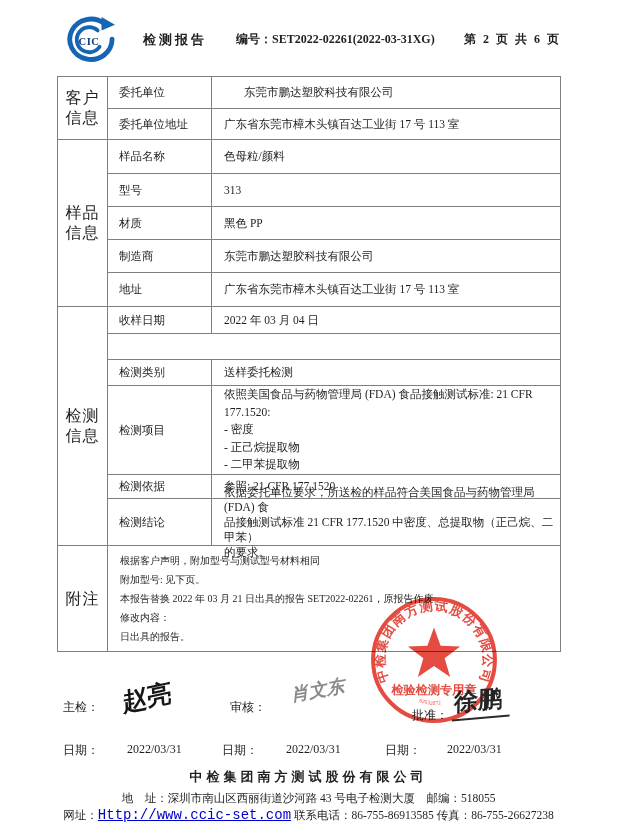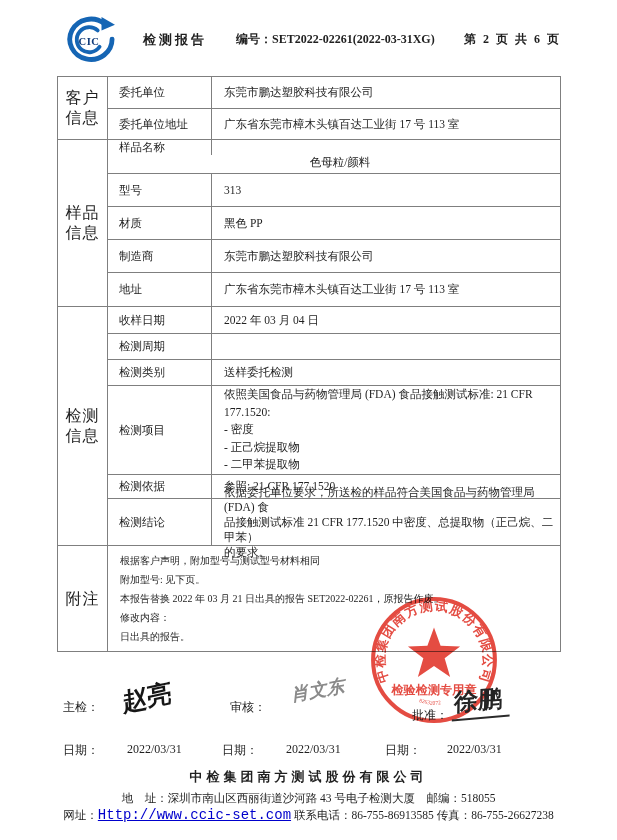--- a/index.html
+++ b/index.html
@@ -58,37 +58,37 @@
   <div class="hdr-no"><span>编号：</span><span>SET2022-02261(2022-03-31XG)</span></div>
   <div class="hdr-page">第 2 页 共 6 页</div>
 
   <div class="report-table" id="report-table">
       <div class="section">
         <div class="cat">
           <span>客户</span>
           <span>信息</span>
         </div>
         <div class="rows">
-          <div class="row" style="height: 31px;">
+          <div class="row" style="height: 31px; gap: 20px;">
             <div class="lab">委托单位</div>
             <div class="val">东莞市鹏达塑胶科技有限公司</div>
           </div>
           <div class="row" style="height: 31px;">
             <div class="lab">委托单位地址</div>
             <div class="val">广东省东莞市樟木头镇百达工业街 17 号 113 室</div>
           </div>
         </div>
       </div>
       <div class="section">
         <div class="cat">
           <span>样品</span>
           <span>信息</span>
         </div>
         <div class="rows">
-          <div class="row" style="height: 33px; flex-direction: column;">
+          <div class="row" style="height: 33px;">
             <div class="lab">样品名称</div>
             <div class="val">色母粒/颜料</div>
           </div>
           <div class="row" style="height: 33px;">
             <div class="lab">型号</div>
             <div class="val">313</div>
           </div>
           <div class="row" style="height: 33px;">
             <div class="lab">材质</div>
             <div class="val">黑色 PP</div>
@@ -107,21 +107,20 @@
         <div class="cat">
           <span>检测</span>
           <span>信息</span>
         </div>
         <div class="rows">
           <div class="row" style="height: 26px;">
             <div class="lab">收样日期</div>
             <div class="val">2022 年 03 月 04 日</div>
           </div>
           <div class="row" style="height: 26px;">
-            <div class="lab">检测周期</div>
           </div>
           <div class="row" style="height: 26px;">
             <div class="lab">检测类别</div>
             <div class="val">送样委托检测</div>
           </div>
           <div class="row" style="height: 89px;">
             <div class="lab">检测项目</div>
             <div class="val">
               <div style="line-height: 17.4px;">依照美国食品与药物管理局 (FDA) 食品接触测试标准: 21 CFR</div>
               <div style="line-height: 17.4px;">177.1520:</div>

